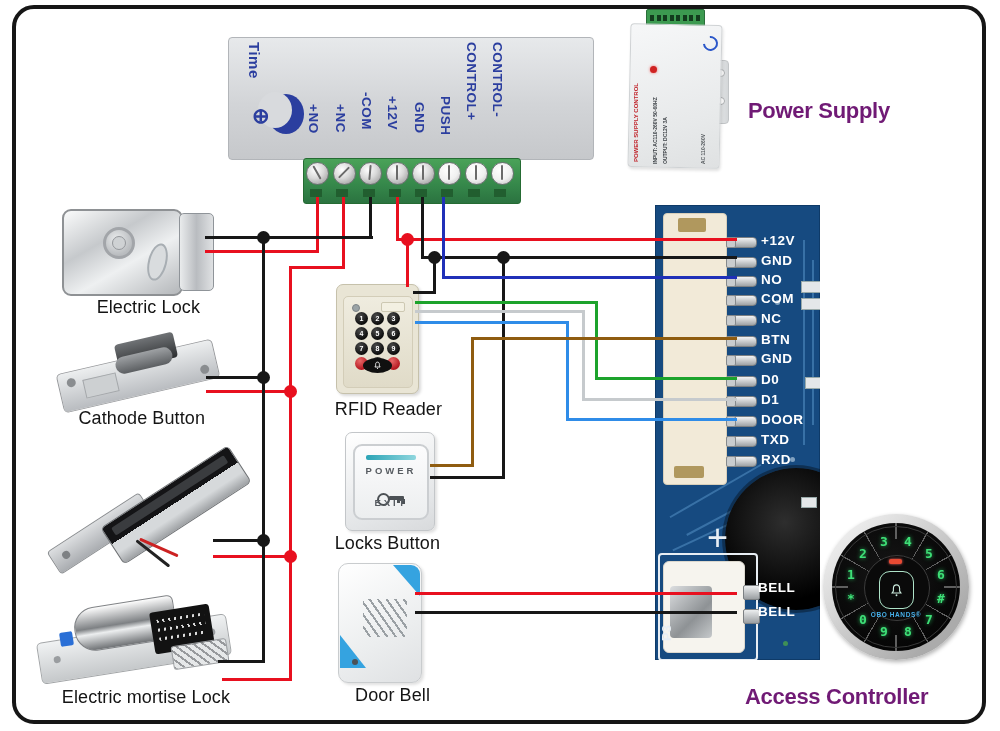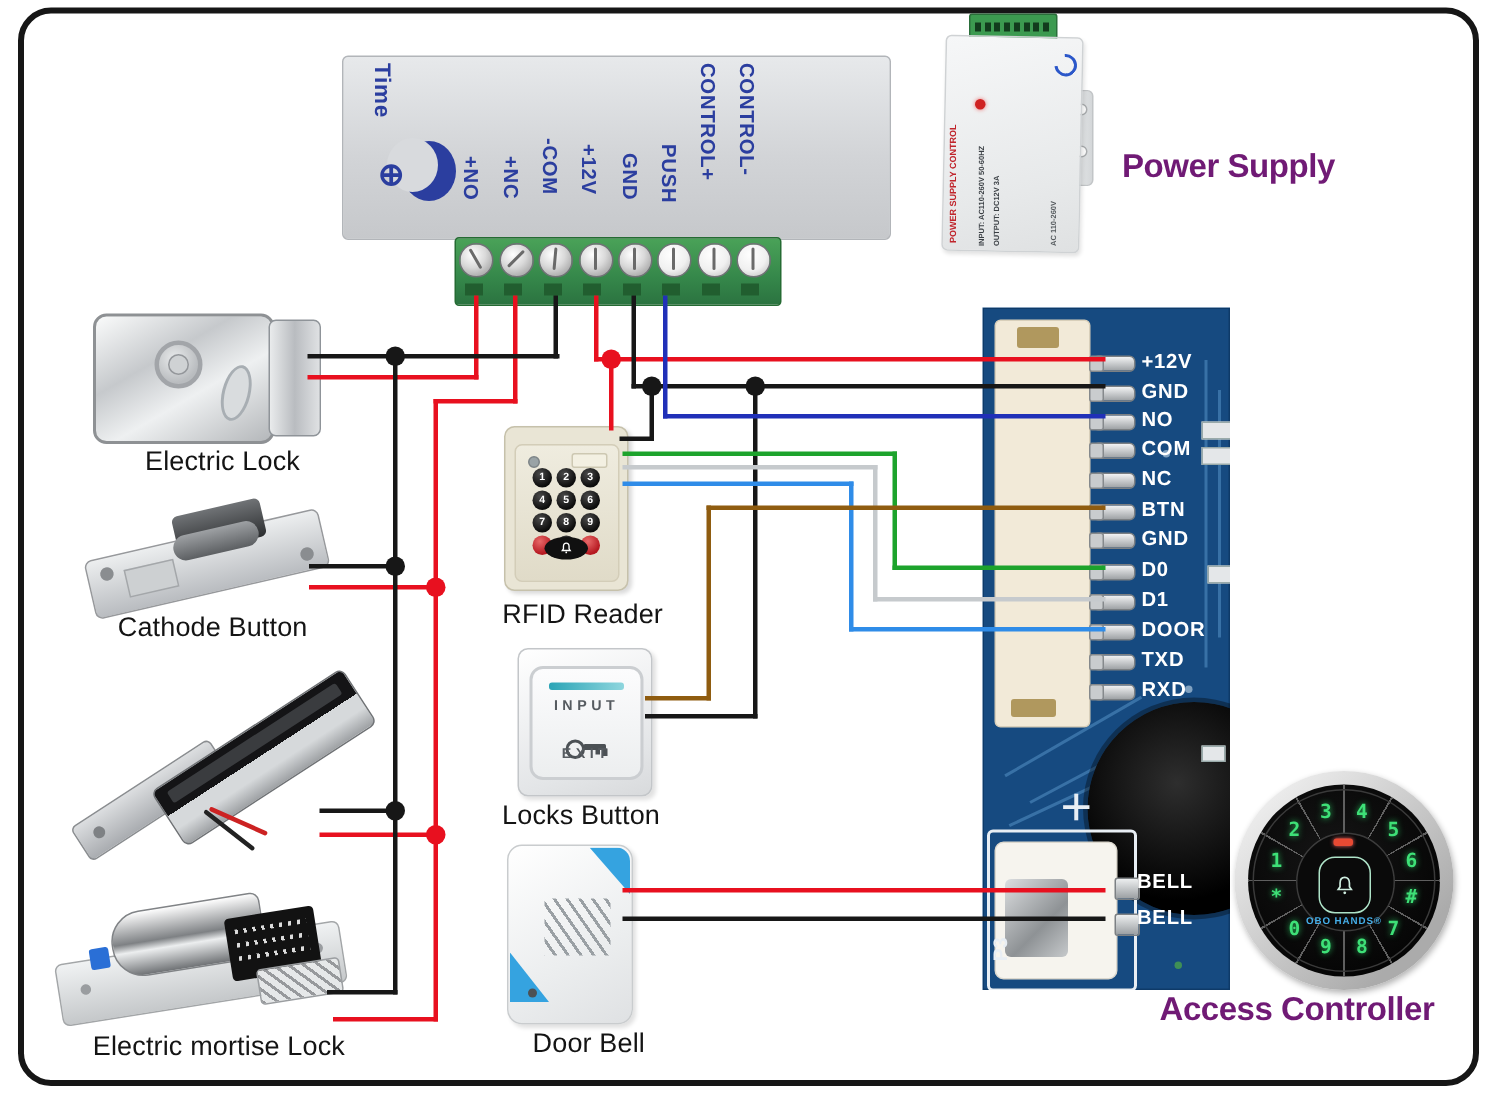--- a/index.html
+++ b/index.html
@@ -317,21 +317,21 @@
           <path d="M12 3c-3 0-5 2-5 6v4l-2 3h14l-2-3V9c0-4-2-6-5-6z" fill="none" stroke="#fff" stroke-width="2.4"></path>
           <circle cx="12" cy="19.5" r="1.6" fill="#fff"></circle>
         </svg>
     </div>
   </div>
   <div class="cap" style="left:322px;top:399px;width:120px;">RFID Reader</div>
 
   <div id="exitPlate">
     <div id="exitInner">
       <div id="exitStrip"></div>
-      <div class="exitTxt" style="left:0;top:19px;">INPUT</div>
+      <div class="exitTxt" style="left:0;top:19px;">POWER</div>
       <div id="exitKey">
         <span class="ring"></span>
           <span class="bar"></span>
           <span class="t1"></span>
           <span class="t2"></span>
       </div>
       <div class="exitTxt" style="left:0;top:51px;">EXIT</div>
     </div>
   </div>
   <div class="cap" style="left:330px;top:533px;width:110px;">Locks Button</div>
@@ -438,21 +438,21 @@
     <div class="rpad" style="left:88px;top:380px;"></div>
     <div class="rpad" style="left:88px;top:404px;"></div>
     <span class="bellLab" style="top:375px;">BELL</span>
     <span class="bellLab" style="top:399px;">BELL</span>
     <span id="p3" class="vup">P3</span>
     <div class="smd" style="left:146px;top:76px;width:18px;height:10px;"></div>
     <div class="smd" style="left:146px;top:93px;width:18px;height:10px;"></div>
     <div class="smd" style="left:150px;top:172px;width:15px;height:10px;"></div>
     <div class="smd" style="left:146px;top:292px;width:14px;height:9px;"></div>
   </div>
-  <div class="head" style="left:745px;top:660px;margin-left:28px;">Access Controller</div>
+  <div class="head" style="left:745px;top:684px;">Access Controller</div>
 
   <div id="keypad">
     <div id="kpRing"></div>
     <div id="kpFace">
       <div id="kpSpokes"></div>
       <div id="kpOuterLine"></div>
       <div id="kpHole"></div>
       <span class="kd" style="left:11px;top:44px;">1</span>
       <span class="kd" style="left:23px;top:23px;">2</span>
       <span class="kd" style="left:44px;top:11px;">3</span>

